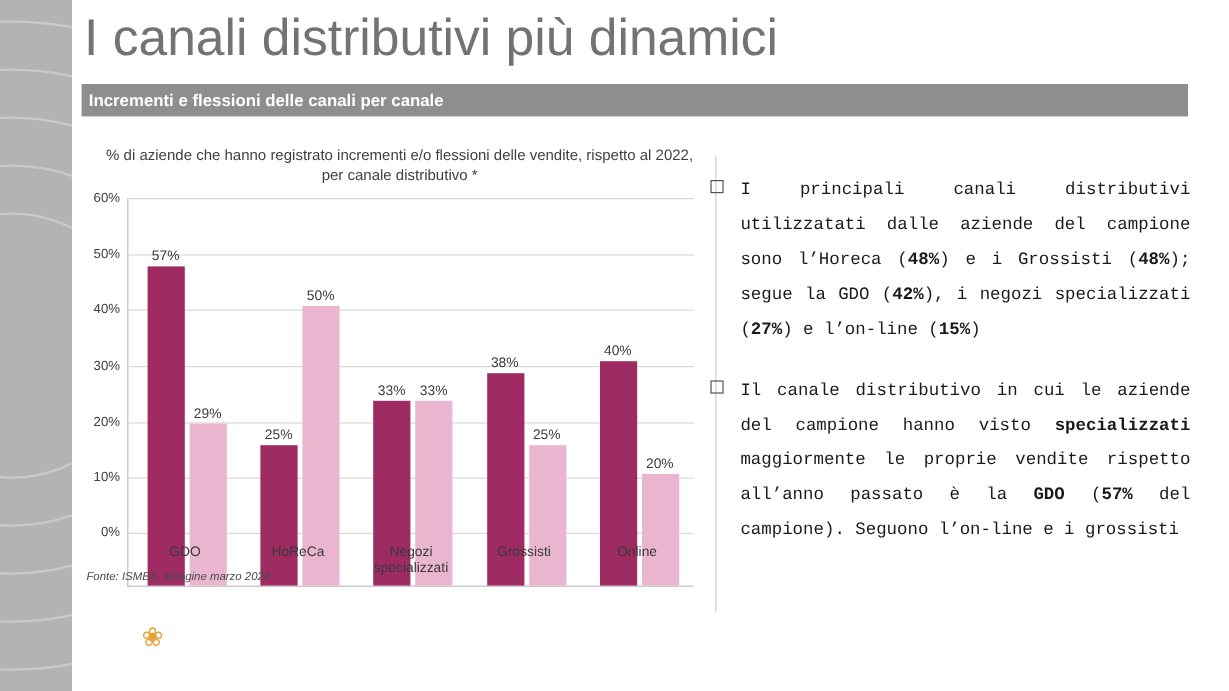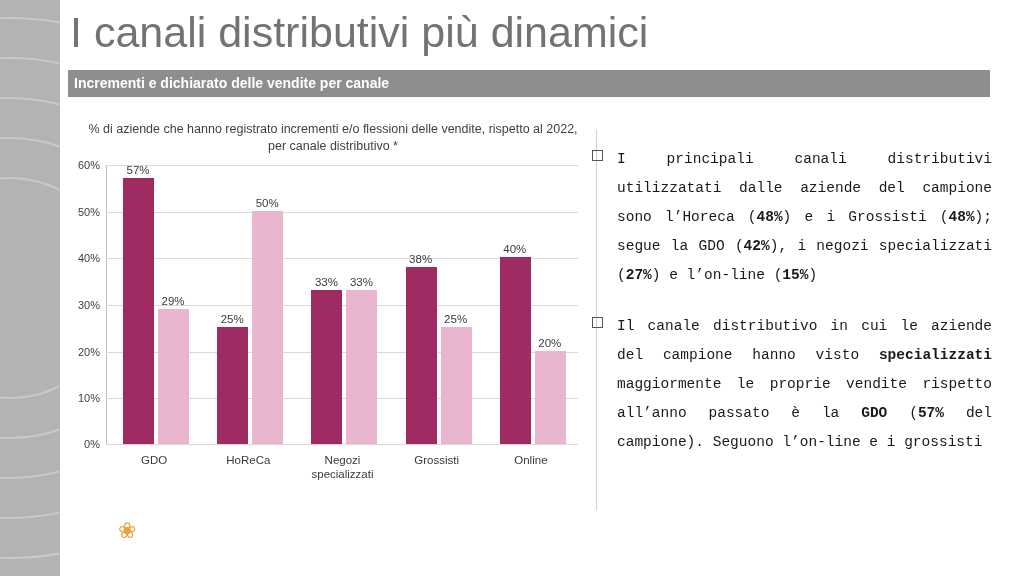--- a/index.html
+++ b/index.html
@@ -76,21 +76,21 @@
     text-align: center;
     font-size: 12.5px;
     color: #3f3f3f;
     line-height: 17px;
   }
   .plot {
     position: absolute;
     left: 38px;
     top: 50px;
     width: 472px;
-    height: 280px;
+    height: 324px;
   }
   .axis-label {
     position: absolute;
     right: 100%;
     margin-right: 6px;
     transform: translateY(-50%);
     font-size: 11px;
     color: #404040;
     white-space: nowrap;
   }
@@ -248,21 +248,21 @@
         <circle cx="10" cy="288" r="190"></circle>
         <circle cx="10" cy="288" r="230"></circle>
         <circle cx="10" cy="288" r="270"></circle>
       </g>
     </svg>
   </div>
 
   <div class="title">I canali distributivi più dinamici</div>
 
   <div class="subtitle-bar">
-    <span>Incrementi e dichiarato delle vendite per canale</span>
+    <span>Incrementi e flessioni delle canali per canale</span>
   </div>
 
   <div class="divider"></div>
 
   <div class="chart-panel">
     <div class="chart-title">% di aziende che hanno registrato incrementi e/o flessioni delle vendite, rispetto al 2022, per canale distributivo *</div>
 
     <div class="plot">
       <div class="axis-y"></div>
       <div class="axis-x"></div>
@@ -330,20 +330,21 @@
           <div class="bar-val fle" style="bottom:95px;">20%</div>
           <div class="cat-label">Online</div>
         </div>
 
       </div>
     </div>
 
   </div>
 
   <div class="footnote">
+    <div>Fonte: ISMEA, indagine marzo 2024</div>
   </div>
 
   <div class="bullets">
     <div class="bullet">
       <span class="marker"></span>
       <span class="bullet-text"><span>I principali canali distributivi utilizzatati dalle aziende del campione sono l’Horeca (</span><b>48%</b><span>) e i Grossisti (</span><b>48%</b><span>); segue la GDO (</span><b>42%</b><span>), i negozi specializzati (</span><b>27%</b><span>) e l’on-line (</span><b>15%</b><span>)</span></span>
     </div>
     <div class="bullet">
       <span class="marker"></span>
       <span class="bullet-text"><span>Il canale distributivo in cui le aziende del campione hanno visto </span><b>specializzati</b><span> maggiormente le proprie vendite rispetto all’anno passato è la </span><b>GDO</b><span> (</span><b>57%</b><span> del campione). Seguono l’on-line e i grossisti</span></span>

